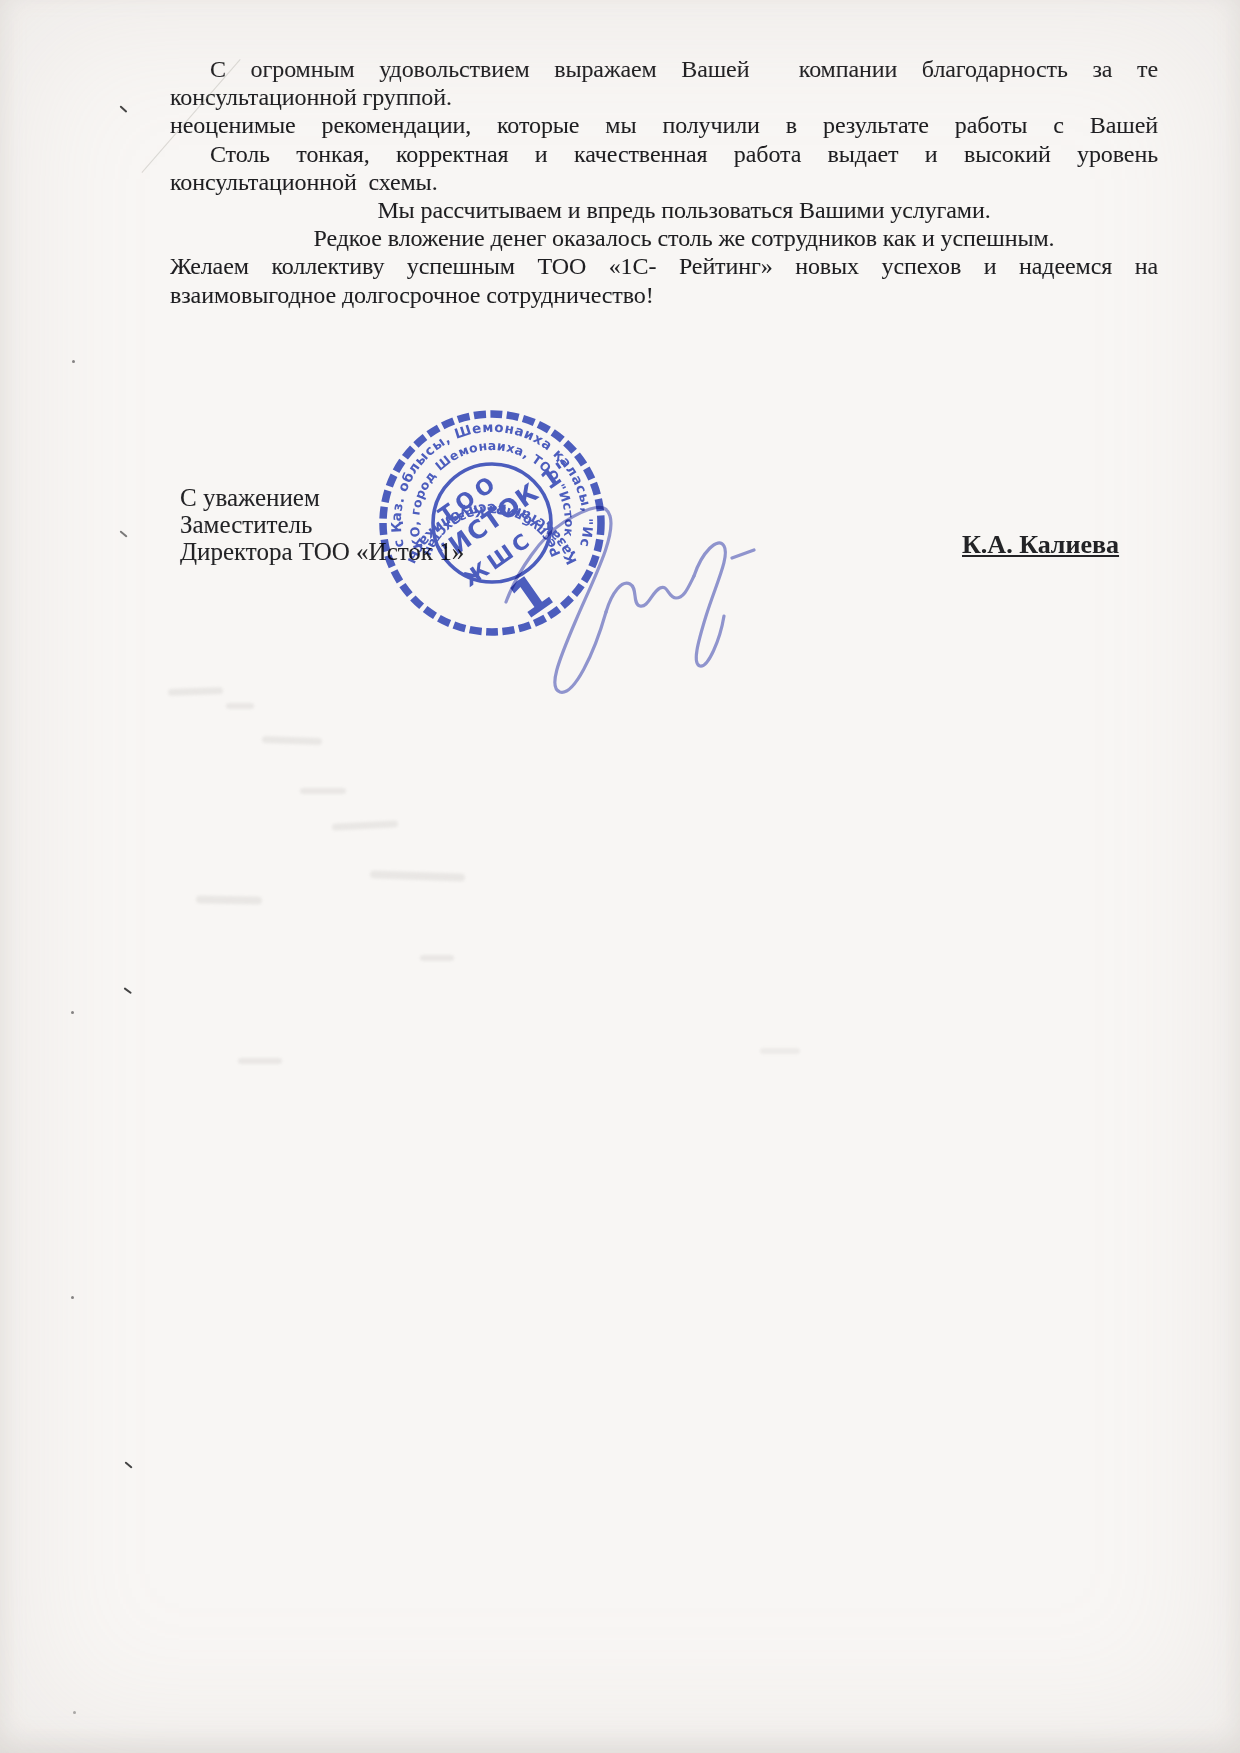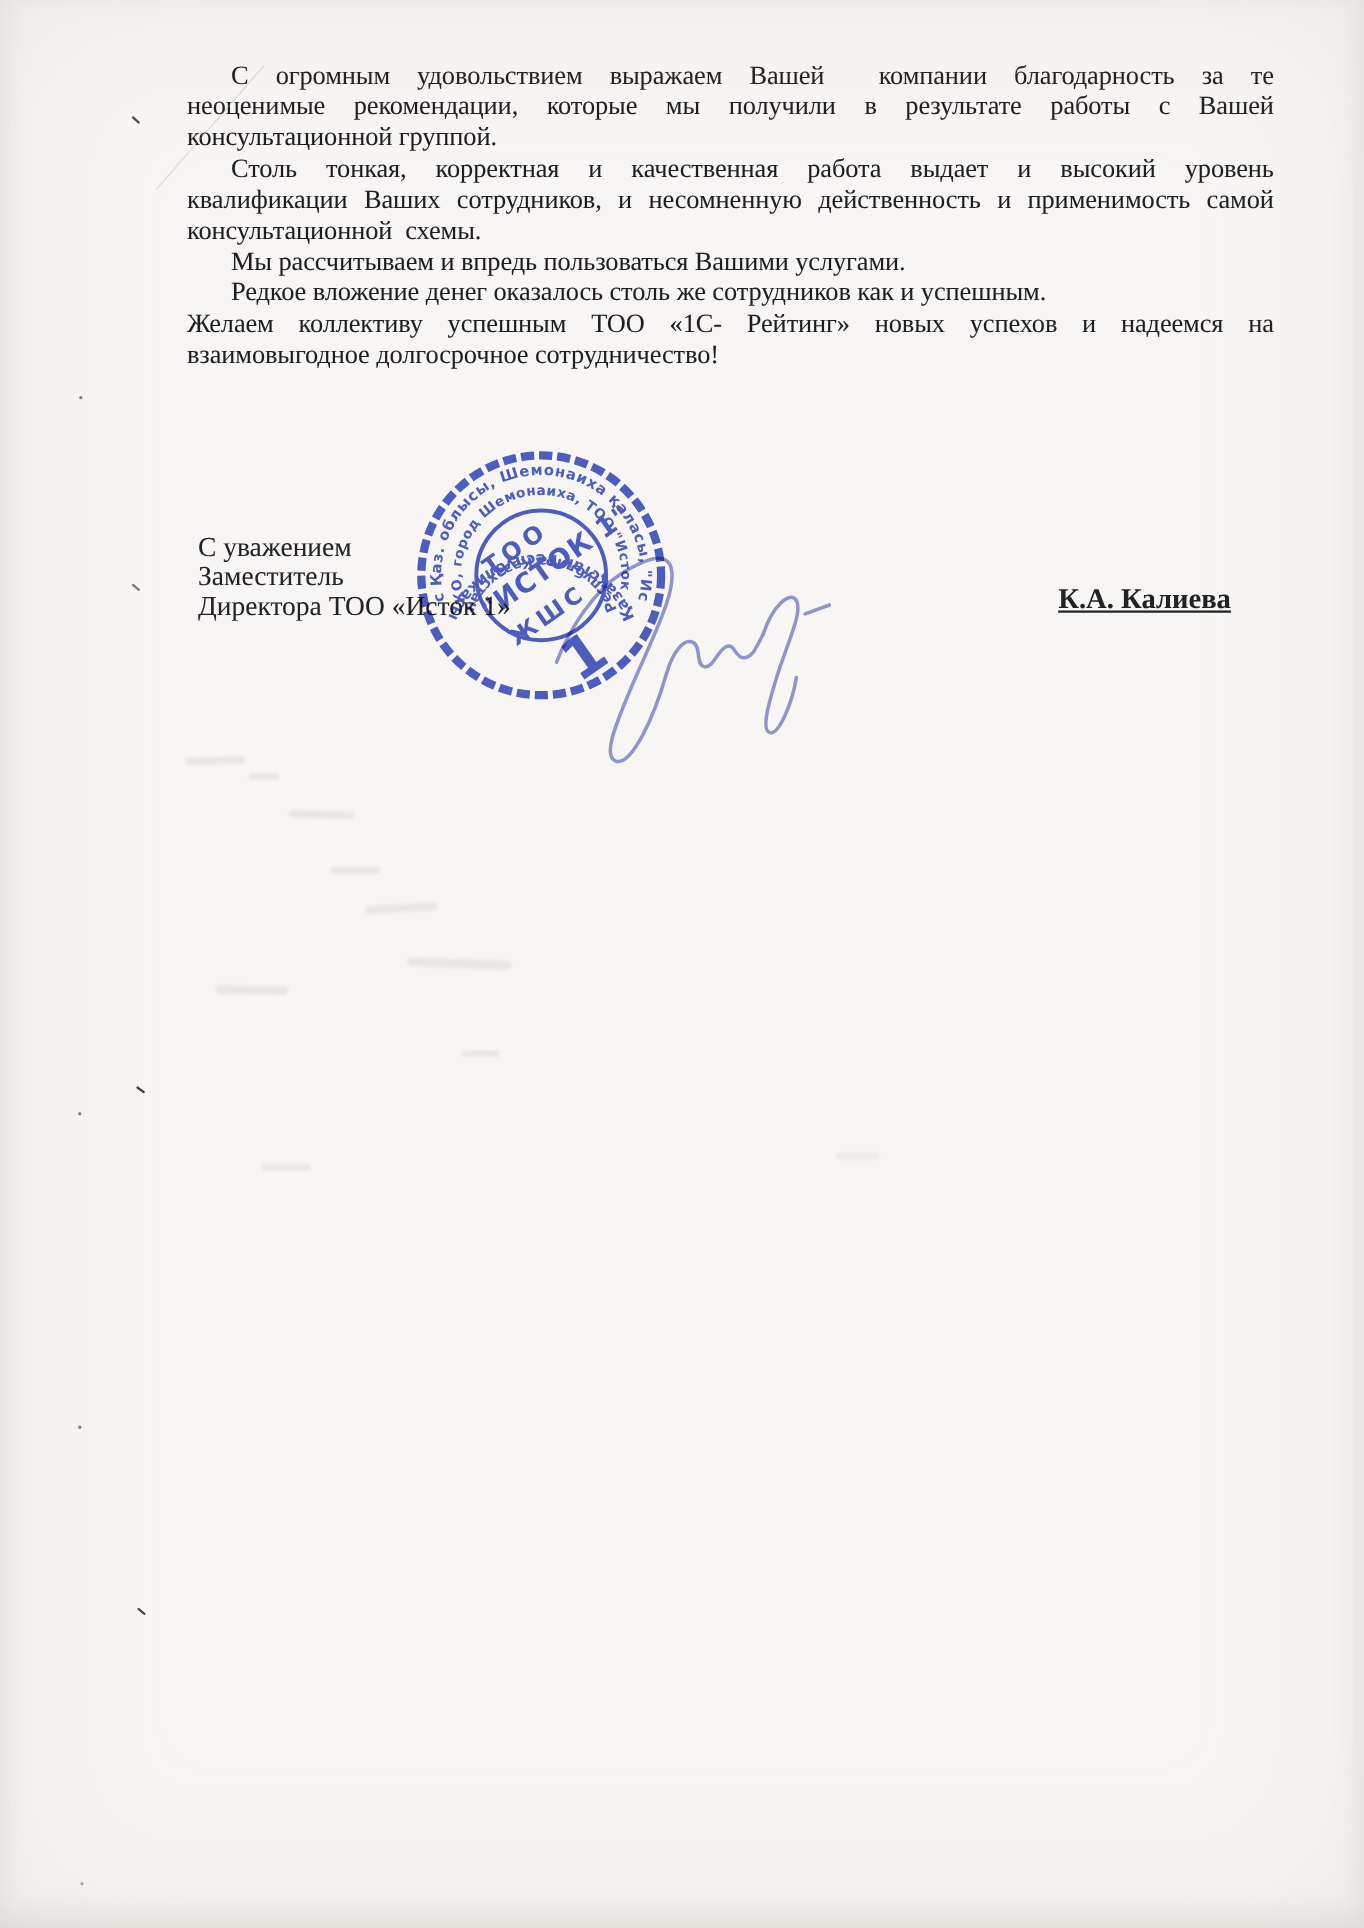--- a/index.html
+++ b/index.html
@@ -18,21 +18,21 @@
   }
   
   .letter{
     position:absolute;left:170px;top:55px;width:988px;
     font-size:24px;color:var(--ink,#1e1e21);
     text-shadow:0.4px 0 0 rgba(20,90,30,.10), -0.4px 0 0 rgba(120,20,90,.08);
   }
   .tline{line-height:28.2px;letter-spacing:-0.1px;}
   .jst{text-align:justify;text-align-last:justify;white-space:nowrap;}
   .lst{white-space:pre;}
-  .ind{padding-left:40px;}
+  .ind{padding-left:40px;text-align:center;}
   
   .signoff{
     position:absolute;left:180px;top:484px;
     font-size:25px;font-weight:normal;line-height:27px;
     color:var(--bold-ink,#232326);
     text-shadow:0.4px 0 0 rgba(20,90,30,.10), -0.4px 0 0 rgba(120,20,90,.08);
   }
   .signer-name{
     position:absolute;left:962px;top:530px;
     font-size:26px;font-weight:bold;color:var(--bold-ink,#232326);
@@ -56,24 +56,23 @@
   .ghost{position:absolute;background:#9d9a96;border-radius:4px;filter:blur(1.6px);opacity:.16;}
   .crease{position:absolute;height:1.4px;background:rgba(172,167,161,.38);transform-origin:left center;}
 </style>
 </head>
 <body>
 
 <div class="page">
 
   <div class="letter">
       <div class="tline jst ind">С огромным удовольствием выражаем Вашей&nbsp; компании благодарность за те</div>
+      <div class="tline lst">консультационной группой.</div>
       <div class="tline jst">неоценимые рекомендации, которые мы получили в результате работы с Вашей</div>
-      <div class="tline lst">консультационной группой.</div>
       <div class="tline jst ind">Столь тонкая, корректная и качественная работа выдает и высокий уровень</div>
-      <div class="tline jst">квалификации Ваших сотрудников, и несомненную действенность и применимость самой</div>
       <div class="tline lst">консультационной  схемы.</div>
       <div class="tline lst ind">Мы рассчитываем и впредь пользоваться Вашими услугами.</div>
       <div class="tline lst ind">Редкое вложение денег оказалось столь же сотрудников как и успешным.</div>
       <div class="tline jst">Желаем коллективу успешным ТОО «1С- Рейтинг» новых успехов и надеемся на</div>
       <div class="tline lst">взаимовыгодное долгосрочное сотрудничество!</div>
     </div>
 
   <div class="signoff">
     <div>С уважением</div>
     <div>Заместитель</div>

